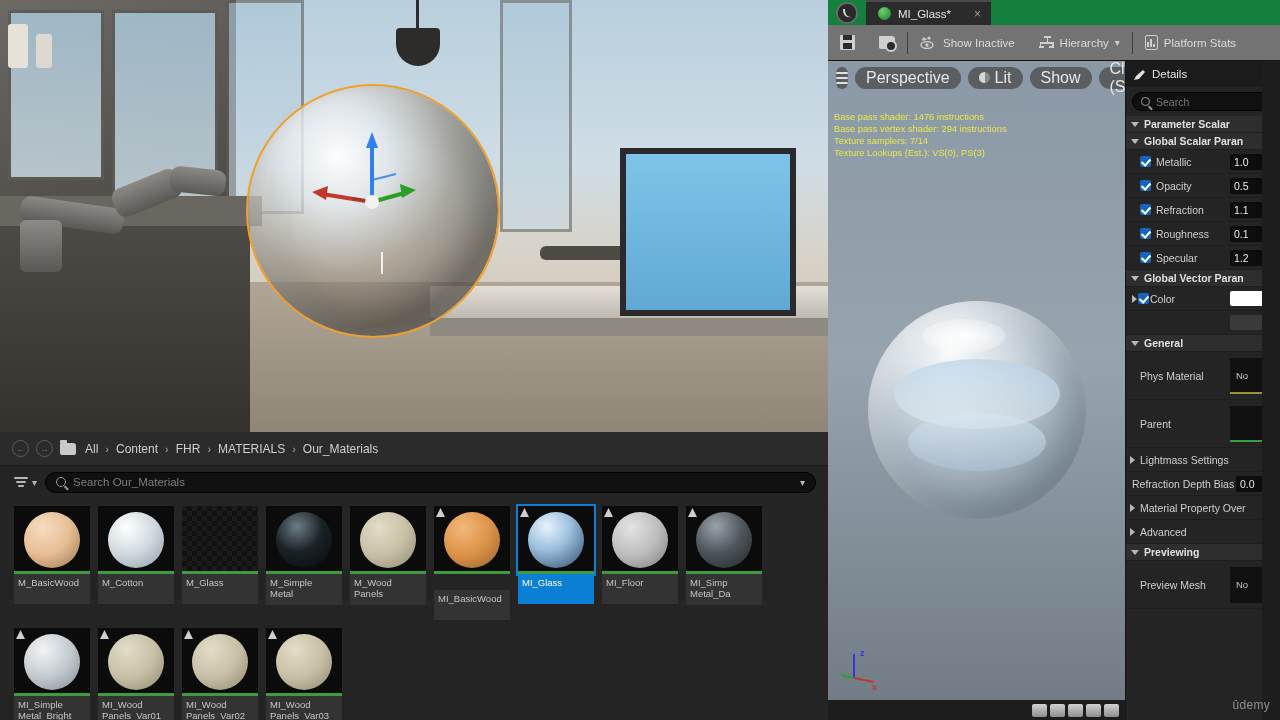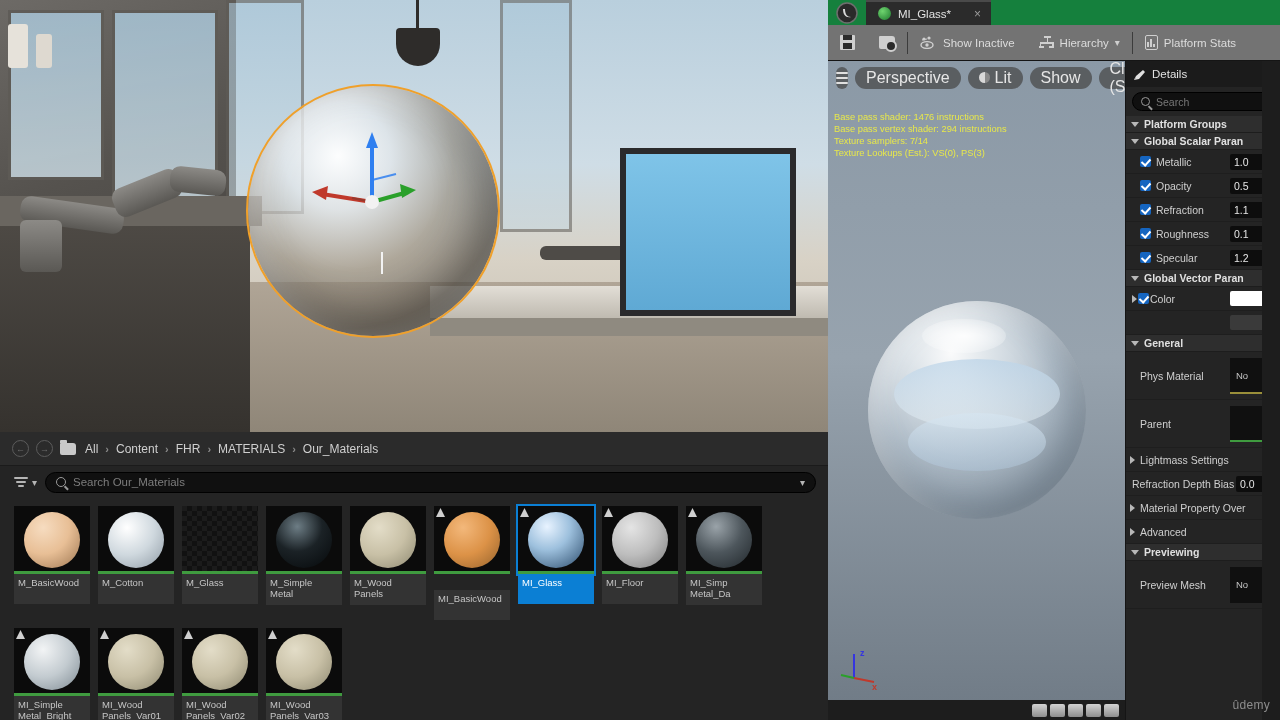--- a/index.html
+++ b/index.html
@@ -498,21 +498,21 @@
     <div class="dt-searchrow">
       <div class="dt-search">
         <span class="dt-search-ic"></span>
         <span class="dt-search-ph">Search</span>
       </div>
     </div>
 
     <div id="details-rows">
         <div class="dt-cat">
           <span class="tri tri-down"></span>
-          <span>Platform Groups</span>
+          <span>Parameter Scalar</span>
         </div>
         <div class="dt-cat">
           <span class="tri tri-down"></span>
           <span>Global Scalar Paran</span>
         </div>
         <div class="dt-row">
           <span class="lbl-wrap">
             <span class="dt-chk"></span>
             <span>Metallic</span>
           </span>

